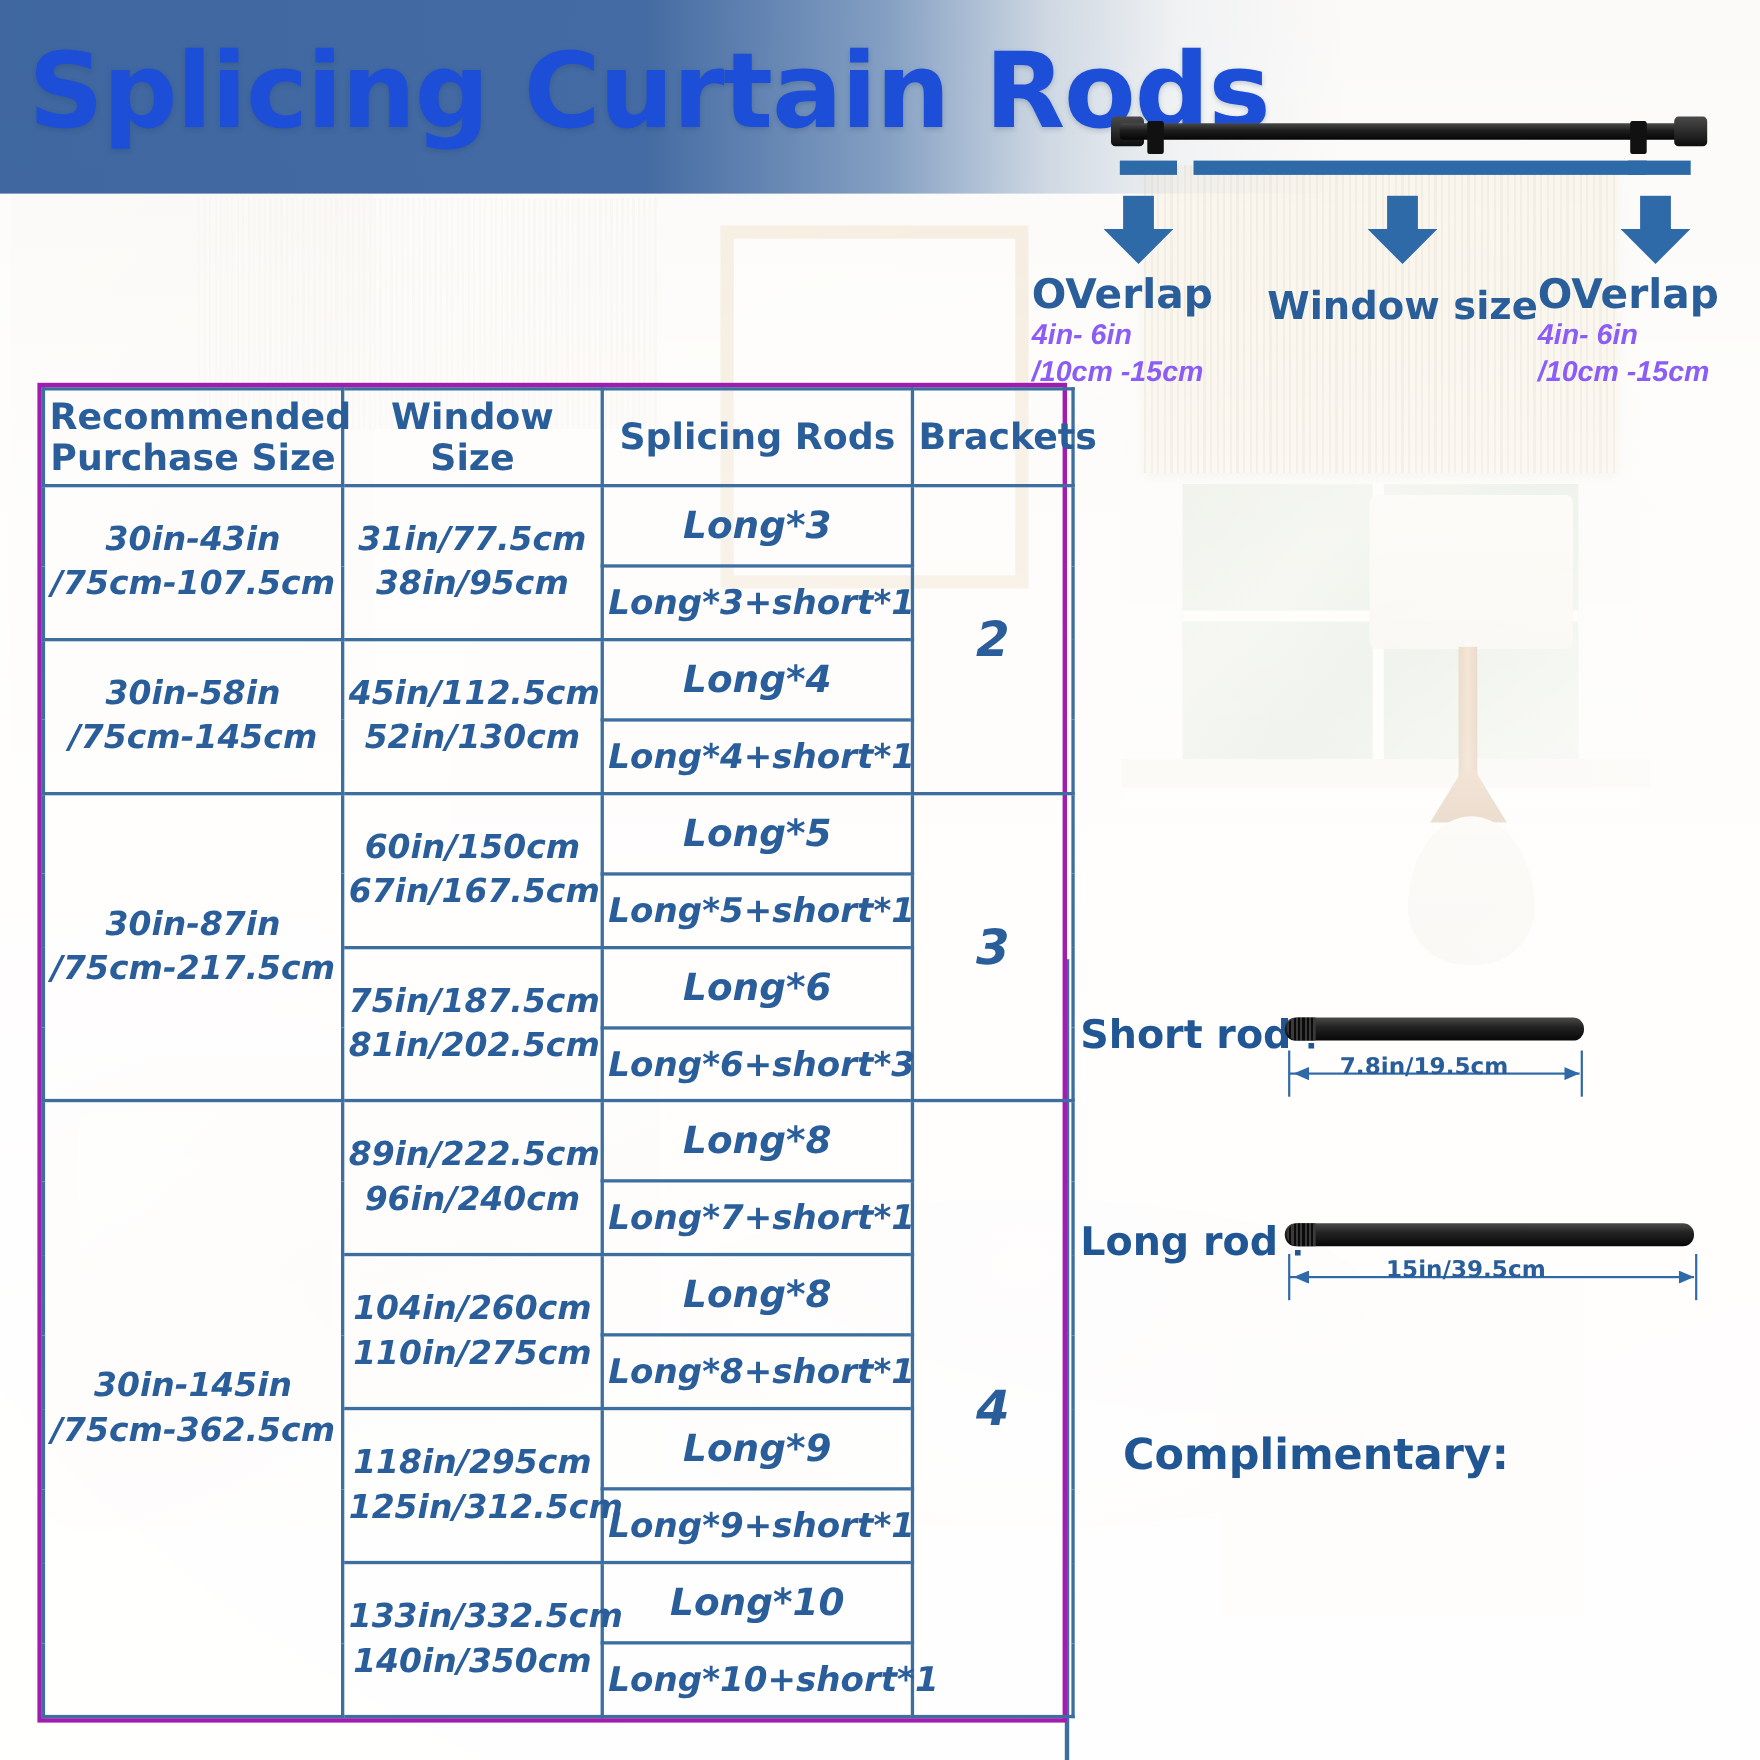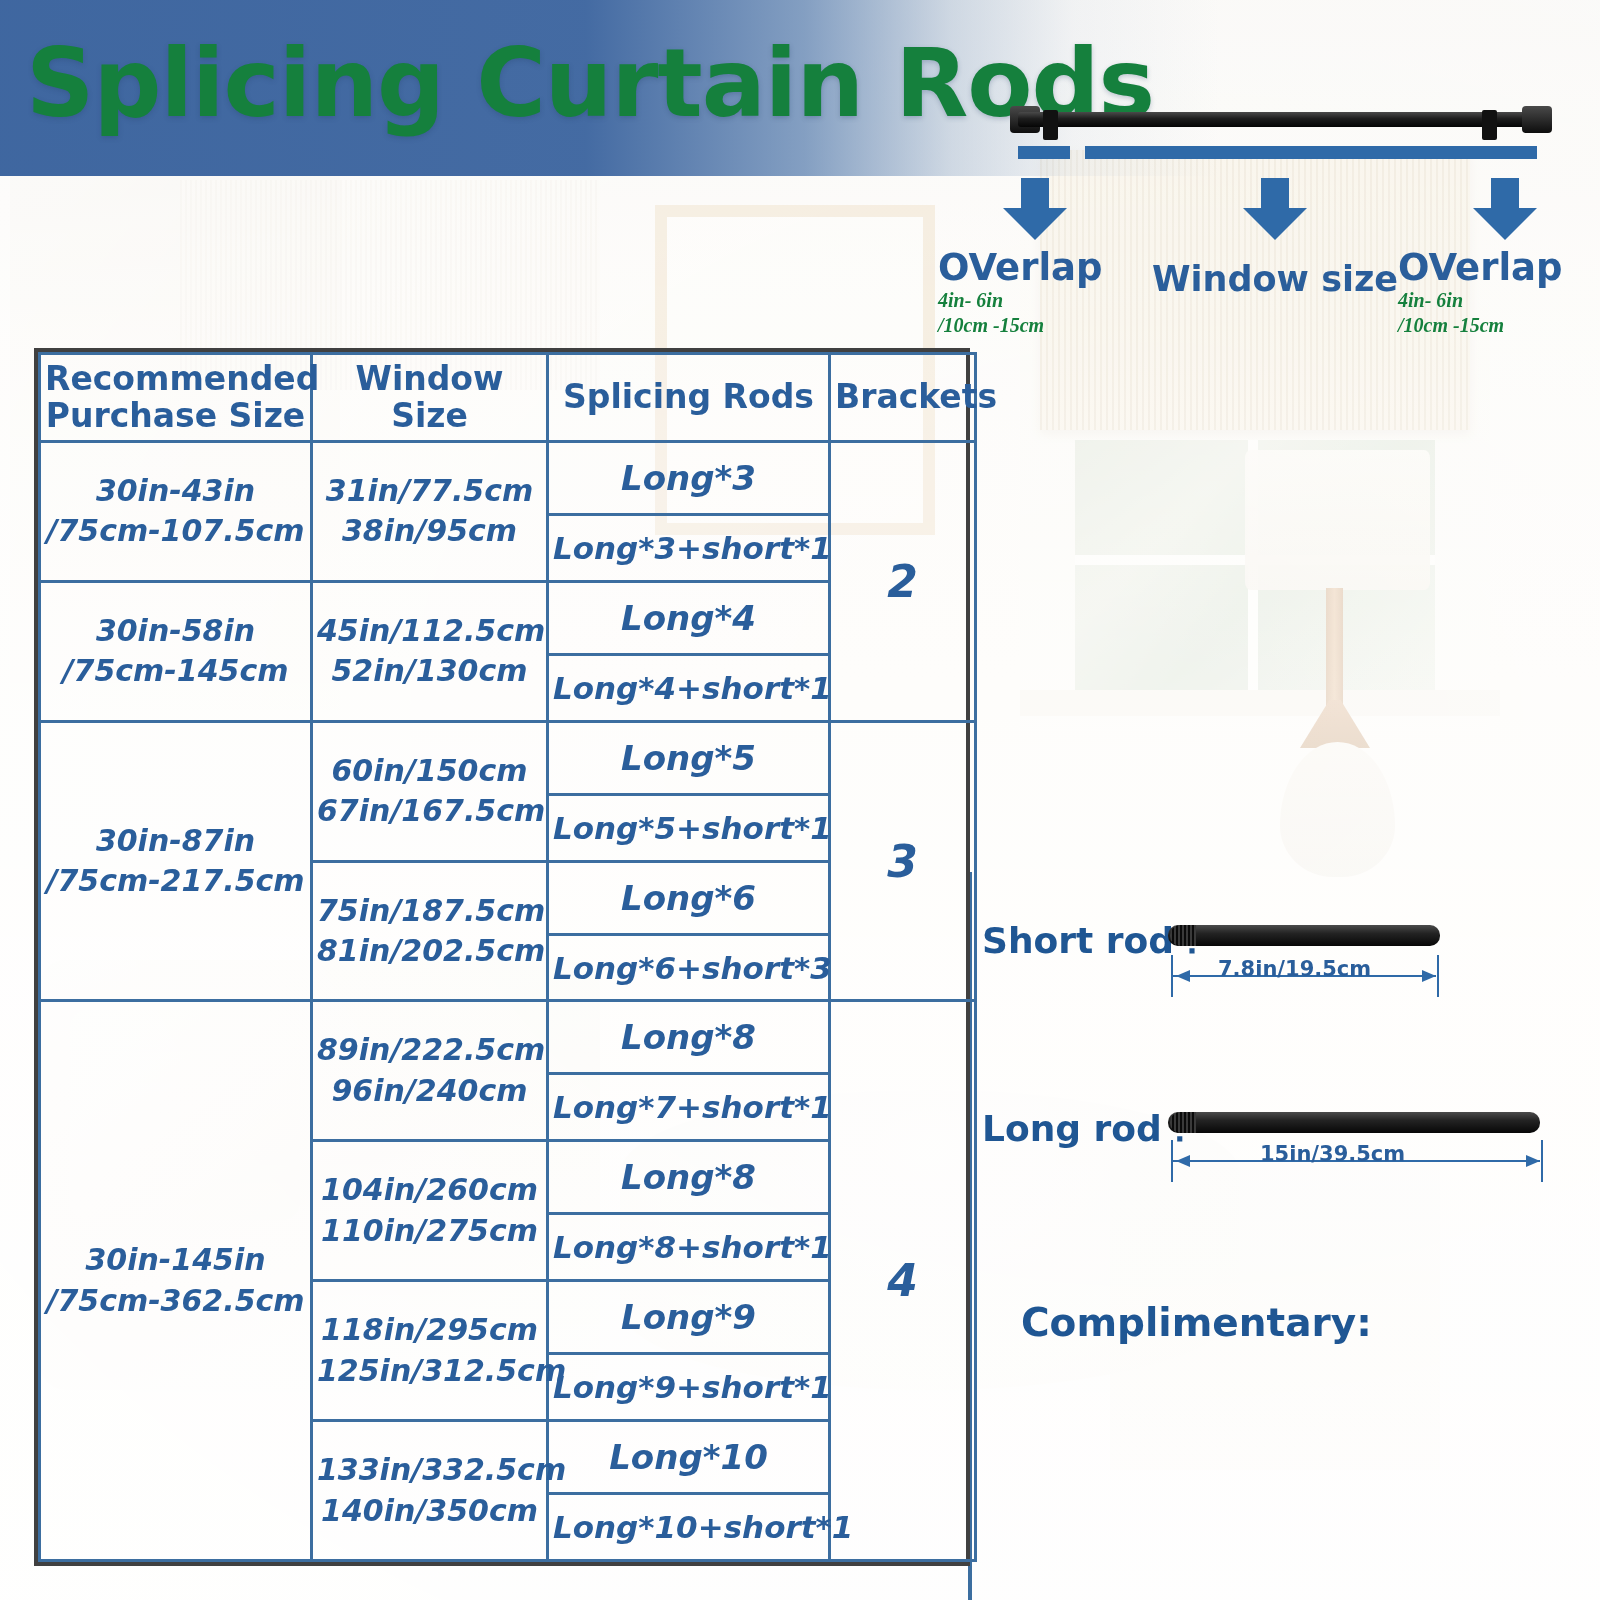--- a/index.html
+++ b/index.html
@@ -137,21 +137,21 @@
        rgba(58,99,158,.95) 48%,
        rgba(86,124,173,.72) 66%,
        rgba(140,165,195,.40) 78%,
        rgba(190,203,219,.16) 88%,
        rgba(220,228,238,0) 100%);
   }
   .banner-title {
     position: absolute; left: 26px; top: 28px;
     font-size: 95px; font-weight: 700;
     letter-spacing: -1px;
-    color: #15803d;
+    color: #1d4ed8;
     font-family: "DejaVu Sans", sans-serif;
     white-space: nowrap;
     text-shadow: 0 2px 5px rgba(30,60,100,.25);
   }
 
   
   .rod-main {
     position: absolute; left: 1018px; top: 112px; width: 520px; height: 15px;
     background: linear-gradient(180deg,#4a4a4a 0%,#1d1d1d 45%,#050505 100%);
     border-radius: 3px;
@@ -200,25 +200,25 @@
     font-weight: 700;
     font-size: 37px;
     white-space: nowrap;
   }
   .ov-l { left: 938px; top: 246px; }
   .ov-c { left: 1152px; top: 259px; font-size: 35px; }
   .ov-r { left: 1398px; top: 246px; }
 
   .ov-sub {
     position: absolute;
-    color: #15803d;
-    font-family: Liberation Serif, serif;
+    color: #8b5cf6;
+    font-family: Liberation Sans, sans-serif;
     font-style: italic;
     font-weight: 700;
-    font-size: 20px;
+    font-size: 26px;
     line-height: 1.25;
     white-space: nowrap;
   }
   .ovs-l { left: 938px; top: 288px; }
   .ovs-r { left: 1398px; top: 288px; }
 
   
   .vdiv {
     position: absolute; left: 968px; top: 872px; width: 4px; height: 728px;
     background: #3c6ea0;
@@ -296,21 +296,21 @@
     font-weight: 700;
     font-size: 39px;
     line-height: 1.28;
     white-space: nowrap;
   }
 
   
   .tbl {
     position: absolute; left: 34px; top: 348px;
     width: 936px; height: 1218px;
-    border: 4px solid #404040;
+    border: 4px solid #a21caf;
     background: rgba(255,255,255,.12);
   }
   .tbl table {
     width: 100%; height: 100%;
     border-collapse: collapse;
     table-layout: fixed;
   }
   .tbl td, .tbl th {
     border: 3px solid #3c6ea0;
     text-align: center;

